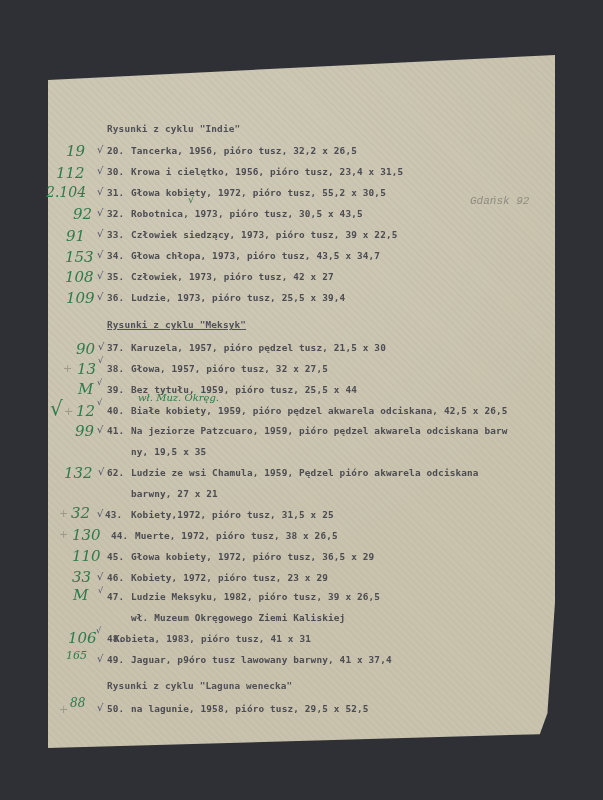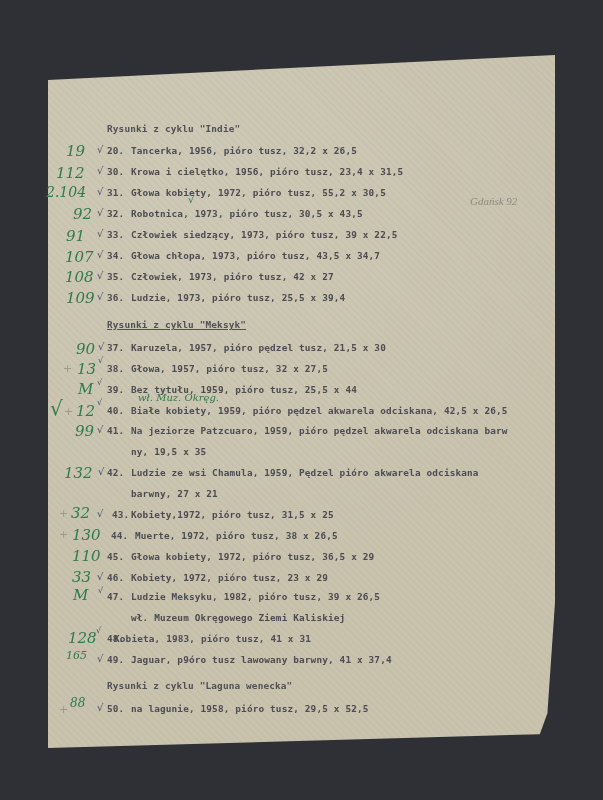--- a/index.html
+++ b/index.html
@@ -39,21 +39,21 @@
     white-space: nowrap;
   }
   .tick {
     position: absolute;
     font-family: "DejaVu Sans", sans-serif;
     color: #4a4f6a;
     font-size: 10px;
   }
   .pencil {
     position: absolute;
-    font-family: Liberation Serif, serif;
+    font-family: Liberation Mono, monospace;
     font-style: italic;
     color: #8e8b80;
     font-size: 11px;
   }
   .plus {
     position: absolute;
     color: #9c988a;
     font-size: 11px;
     font-family: "DejaVu Sans", sans-serif;
   }
@@ -90,21 +90,21 @@
   <span class="line" style="left:131px;top:208px">Robotnica, 1973, pióro tusz, 30,5 x 43,5</span>
   <span class="tick" style="left:188px;top:194px;color:#2f7a4a">√</span>
 </div>
 <div>
   <span class="hw" style="left:66px;top:227px">91</span>
   <span class="tick" style="left:97px;top:228px">√</span>
   <span class="line" style="left:107px;top:229px">33.</span>
   <span class="line" style="left:131px;top:229px">Człowiek siedzący, 1973, pióro tusz, 39 x 22,5</span>
 </div>
 <div>
-  <span class="hw" style="left:65px;top:248px">107</span>
+  <span class="hw" style="left:65px;top:248px">153</span>
   <span class="tick" style="left:97px;top:249px">√</span>
   <span class="line" style="left:107px;top:250px">34.</span>
   <span class="line" style="left:131px;top:250px">Głowa chłopa, 1973, pióro tusz, 43,5 x 34,7</span>
 </div>
 <div>
   <span class="hw" style="left:65px;top:268px">108</span>
   <span class="tick" style="left:97px;top:270px">√</span>
   <span class="line" style="left:107px;top:271px">35.</span>
   <span class="line" style="left:131px;top:271px">Człowiek, 1973, pióro tusz, 42 x 27</span>
 </div>
@@ -150,29 +150,29 @@
 <div>
   <span class="hw" style="left:75px;top:422px">99</span>
   <span class="tick" style="left:97px;top:424px">√</span>
   <span class="line" style="left:107px;top:425px">41.</span>
   <span class="line" style="left:131px;top:425px">Na jeziorze Patzcuaro, 1959, pióro pędzel akwarela odciskana barw</span>
   <span class="line" style="left:131px;top:446px">ny, 19,5 x 35</span>
 </div>
 <div>
   <span class="hw" style="left:64px;top:464px">132</span>
   <span class="tick" style="left:98px;top:466px">√</span>
-  <span class="line" style="left:107px;top:467px">42.</span>
+  <span class="line" style="left:107px;top:467px">62.</span>
   <span class="line" style="left:131px;top:467px">Ludzie ze wsi Chamula, 1959, Pędzel pióro akwarela odciskana</span>
   <span class="line" style="left:131px;top:488px">barwny, 27 x 21</span>
 </div>
 <div>
   <span class="plus" style="left:59px;top:507px">+</span>
   <span class="hw" style="left:71px;top:504px">32</span>
   <span class="tick" style="left:97px;top:508px">√</span>
-  <span class="line" style="left:112px;top:509px">43.</span>
+  <span class="line" style="left:105px;top:509px">43.</span>
   <span class="line" style="left:131px;top:509px">Kobiety,1972, pióro tusz, 31,5 x 25</span>
 </div>
 <div>
   <span class="plus" style="left:59px;top:528px">+</span>
   <span class="hw" style="left:72px;top:526px">130</span>
   <span class="line" style="left:111px;top:530px">44.</span>
   <span class="line" style="left:135px;top:530px">Muerte, 1972, pióro tusz, 38 x 26,5</span>
 </div>
 <div>
   <span class="hw" style="left:72px;top:547px">110</span>
@@ -186,21 +186,21 @@
   <span class="line" style="left:131px;top:572px">Kobiety, 1972, pióro tusz, 23 x 29</span>
 </div>
 <div>
   <span class="hw" style="left:73px;top:586px">M</span>
   <span class="tick" style="left:98px;top:586px;font-size:8px">√</span>
   <span class="line" style="left:107px;top:591px">47.</span>
   <span class="line" style="left:131px;top:591px">Ludzie Meksyku, 1982, pióro tusz, 39 x 26,5</span>
   <span class="line" style="left:131px;top:612px">wł. Muzeum Okręgowego Ziemi Kaliskiej</span>
 </div>
 <div>
-  <span class="hw" style="left:68px;top:629px">128</span>
+  <span class="hw" style="left:68px;top:629px">106</span>
   <span class="tick" style="left:96px;top:626px;font-size:8px">√</span>
   <span class="line" style="left:107px;top:633px">48.</span>
   <span class="line" style="left:114px;top:633px">Kobieta, 1983, pióro tusz, 41 x 31</span>
 </div>
 <div>
   <span class="hw" style="left:66px;top:649px;font-size:11px">165</span>
   <span class="tick" style="left:97px;top:653px">√</span>
   <span class="line" style="left:107px;top:654px">49.</span>
   <span class="line" style="left:131px;top:654px">Jaguar, p9óro tusz lawowany barwny, 41 x 37,4</span>
 </div>

